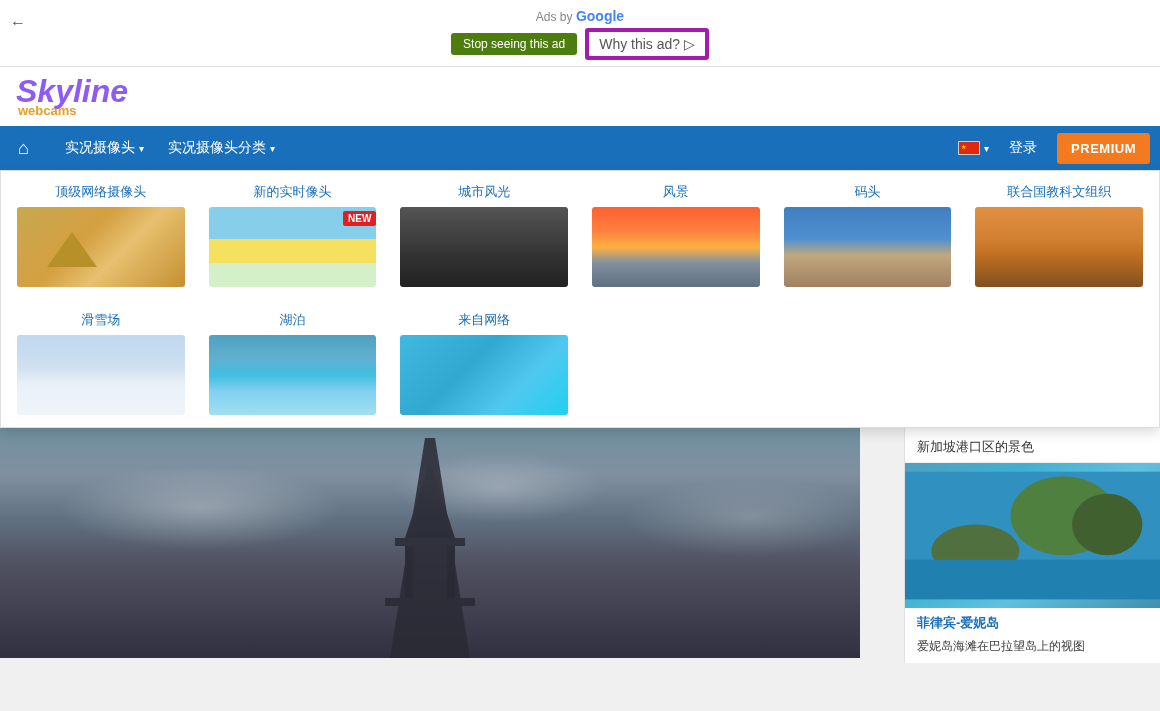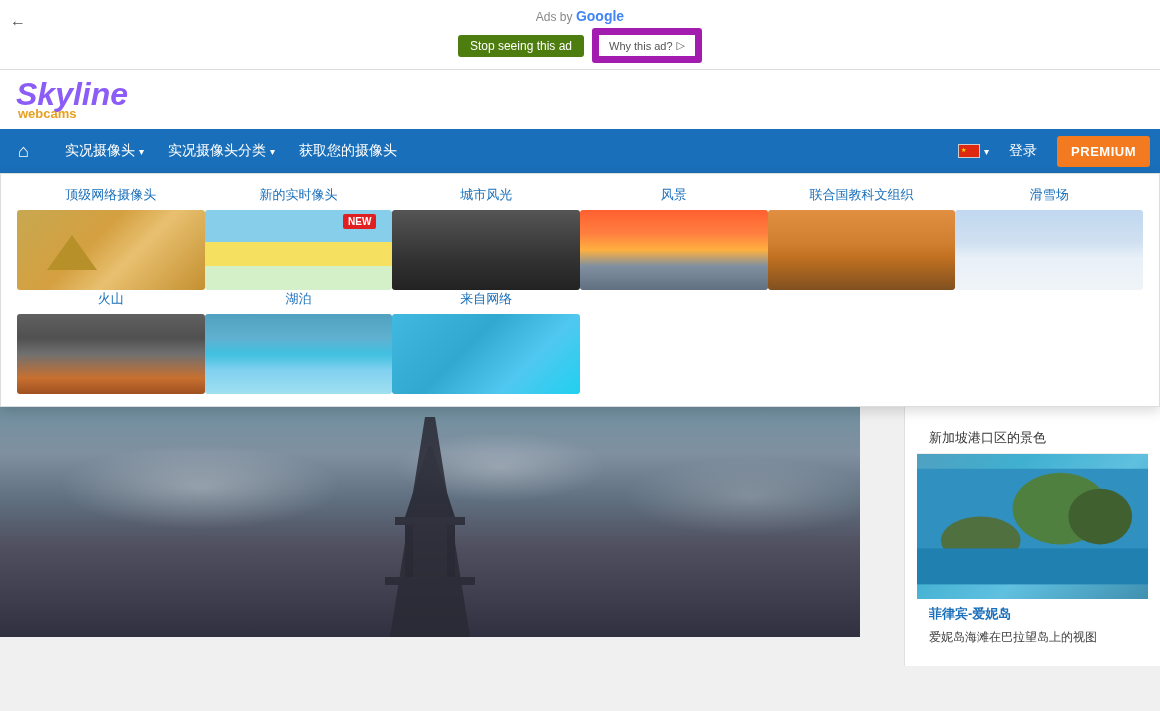--- a/index.html
+++ b/index.html
@@ -34,24 +34,24 @@
       color: #fff;
       border: none;
       padding: 4px 12px;
       border-radius: 3px;
       font-size: 12px;
       cursor: pointer;
     }
     .btn-why-ad {
       background: #fff;
       color: #555;
-      border: 7px solid #a21caf;
+      border: 4px solid #a21caf;
       padding: 4px 10px;
       border-radius: 3px;
-      font-size: 11px;
+      font-size: 14px;
       cursor: pointer;
       display: flex;
       align-items: center;
       gap: 4px;
     }
     .back-arrow {
       position: absolute;
       left: 10px;
       top: 12px;
       color: #555;
@@ -150,21 +150,21 @@
     }
 
     
     .dropdown-panel {
       background: #fff;
       border: 1px solid #ddd;
       box-shadow: 0 4px 12px rgba(0,0,0,0.15);
       padding: 12px 16px;
       display: grid;
       grid-template-columns: repeat(6, 1fr);
-      gap: 0;
+      gap: 24px;
       position: relative;
       z-index: 10;
     }
     .dropdown-item {
       text-align: center;
       cursor: pointer;
     }
     .dropdown-item-label {
       font-size: 13px;
       color: #1a6fba;
@@ -222,21 +222,21 @@
     }
     .img-lake {
       background: linear-gradient(to bottom, #50a0c0 0%, #60b0d0 30%, #40c0e0 50%, #80d0f0 70%, #a0e0f0 100%);
     }
     .img-kite {
       background: linear-gradient(135deg, #40b8e0 0%, #30a8d0 40%, #50c8f0 70%, #20d0f0 100%);
     }
     .img-new-badge {
       position: absolute;
       top: 4px;
-      right: 16px;
+      right: 0;
       background: #e02020;
       color: #fff;
       font-size: 10px;
       font-weight: bold;
       padding: 2px 5px;
       border-radius: 2px;
     }
 
     
     .main-content {
@@ -262,21 +262,21 @@
       background: 
         radial-gradient(ellipse 200px 60px at 200px 80px, rgba(255,255,255,0.3) 0%, transparent 70%),
         radial-gradient(ellipse 150px 50px at 500px 60px, rgba(255,255,255,0.25) 0%, transparent 70%),
         radial-gradient(ellipse 180px 55px at 750px 90px, rgba(255,255,255,0.2) 0%, transparent 70%);
     }
 
     .main-right {
       width: 256px;
       background: #fff;
       border-left: 1px solid #e0e0e0;
-      padding: 12px;
+      padding: 0;
     }
     .sidebar-text {
       padding: 10px 12px 6px;
       font-size: 13px;
       color: #333;
       border-bottom: 1px solid #eee;
     }
     .sidebar-img {
       width: 100%;
       height: 145px;
@@ -326,23 +326,20 @@
 <nav class="navbar">
   <span class="nav-home">⌂</span>
   <span class="nav-item">
     <span>实况摄像头</span>
     <span class="chevron-down">▾</span>
   </span>
   <span class="nav-item">
     <span>实况摄像头分类</span>
     <span class="chevron-down">▾</span>
   </span>
-  <span class="nav-item">
-    <span>获取您的摄像头</span>
-  </span>
   <div class="nav-spacer"></div>
   <div class="nav-flag">
     <div class="flag-icon"></div>
     <span class="chevron-down">▾</span>
   </div>
   <span class="nav-login">登录</span>
   <span class="nav-premium">PREMIUM</span>
 </nav>
 
 <div class="dropdown-panel">
@@ -359,32 +356,32 @@
     </div>
   </div>
   <div class="dropdown-item">
     <div class="dropdown-item-label">城市风光</div>
     <div class="dropdown-item-img img-city"></div>
   </div>
   <div class="dropdown-item">
     <div class="dropdown-item-label">风景</div>
     <div class="dropdown-item-img img-sunset"></div>
   </div>
+  <div class="dropdown-item">
+    <div class="dropdown-item-label">码头</div>
+    <div class="dropdown-item-img img-harbor"></div>
+  </div>
 
   <div class="dropdown-item">
     <div class="dropdown-item-label">联合国教科文组织</div>
     <div class="dropdown-item-img img-statues"></div>
   </div>
   <div class="dropdown-item">
     <div class="dropdown-item-label">滑雪场</div>
     <div class="dropdown-item-img img-snow"></div>
-  </div>
-  <div class="dropdown-item">
-    <div class="dropdown-item-label">火山</div>
-    <div class="dropdown-item-img img-volcano"></div>
   </div>
   <div class="dropdown-item">
     <div class="dropdown-item-label">湖泊</div>
     <div class="dropdown-item-img img-lake"></div>
   </div>
   <div class="dropdown-item">
     <div class="dropdown-item-label">来自网络</div>
     <div class="dropdown-item-img img-kite"></div>
   </div>
 </div>

